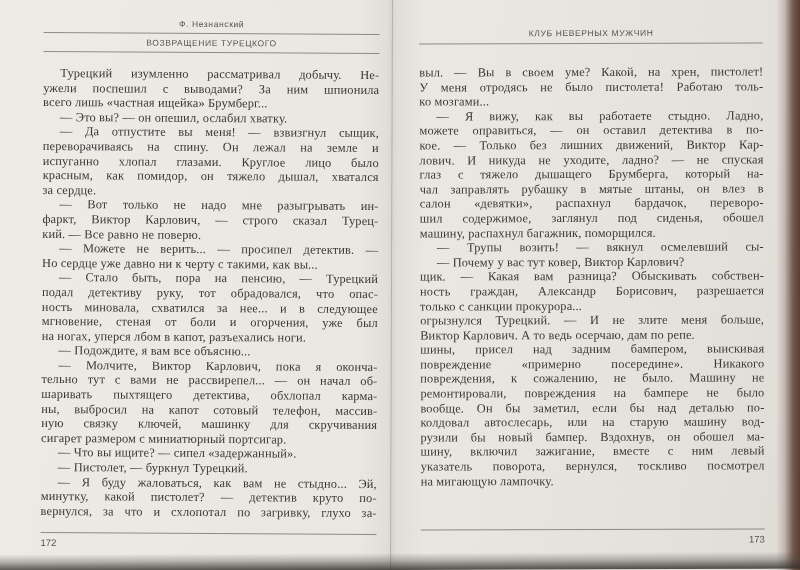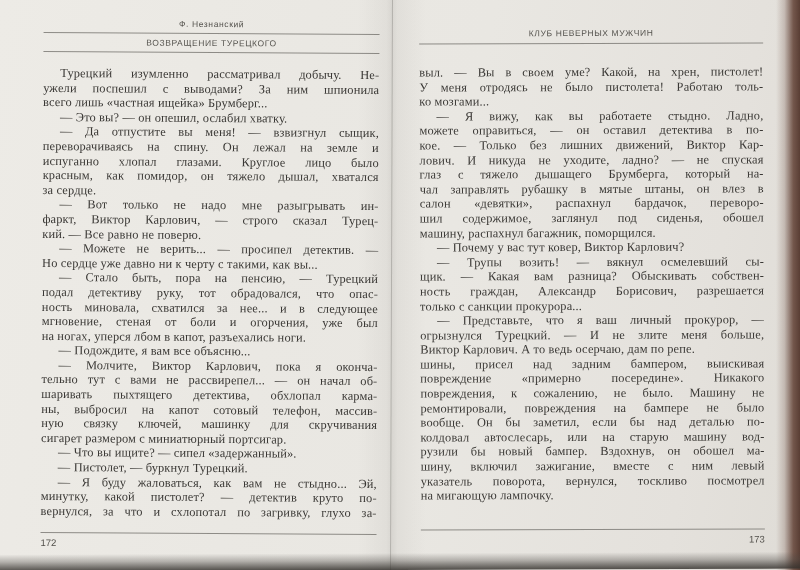--- a/index.html
+++ b/index.html
@@ -129,26 +129,25 @@
         <div class="line p-end">ко мозгами...</div>
         <div class="line p-start">— Я вижу, как вы работаете стыдно. Ладно,</div>
         <div class="line">можете оправиться, — он оставил детектива в по-</div>
         <div class="line">кое. — Только без лишних движений, Виктор Кар-</div>
         <div class="line">лович. И никуда не уходите, ладно? — не спуская</div>
         <div class="line">глаз с тяжело дышащего Брумберга, который на-</div>
         <div class="line">чал заправлять рубашку в мятые штаны, он влез в</div>
         <div class="line">салон «девятки», распахнул бардачок, переворо-</div>
         <div class="line">шил содержимое, заглянул под сиденья, обошел</div>
         <div class="line p-end">машину, распахнул багажник, поморщился.</div>
+        <div class="line p-start">— Трупы возить! — вякнул осмелевший сы-</div>
         <div class="line p-start p-end">— Почему у вас тут ковер, Виктор Карлович?</div>
-        <div class="line p-start">— Трупы возить! — вякнул осмелевший сы-</div>
         <div class="line">щик. — Какая вам разница? Обыскивать собствен-</div>
         <div class="line">ность граждан, Александр Борисович, разрешается</div>
         <div class="line p-end">только с санкции прокурора...</div>
-        <div class="line p-start">— Представьте, что я ваш личный прокурор, —</div>
         <div class="line">огрызнулся Турецкий. — И не злите меня больше,</div>
         <div class="line p-end">Виктор Карлович. А то ведь осерчаю, дам по репе.</div>
         <div class="line">шины, присел над задним бампером, выискивая</div>
         <div class="line">повреждение «примерно посередине». Никакого</div>
         <div class="line">повреждения, к сожалению, не было. Машину не</div>
         <div class="line">ремонтировали, повреждения на бампере не было</div>
         <div class="line">вообще. Он бы заметил, если бы над деталью по-</div>
         <div class="line">колдовал автослесарь, или на старую машину вод-</div>
         <div class="line">рузили бы новый бампер. Вздохнув, он обошел ма-</div>
         <div class="line">шину, включил зажигание, вместе с ним левый</div>

